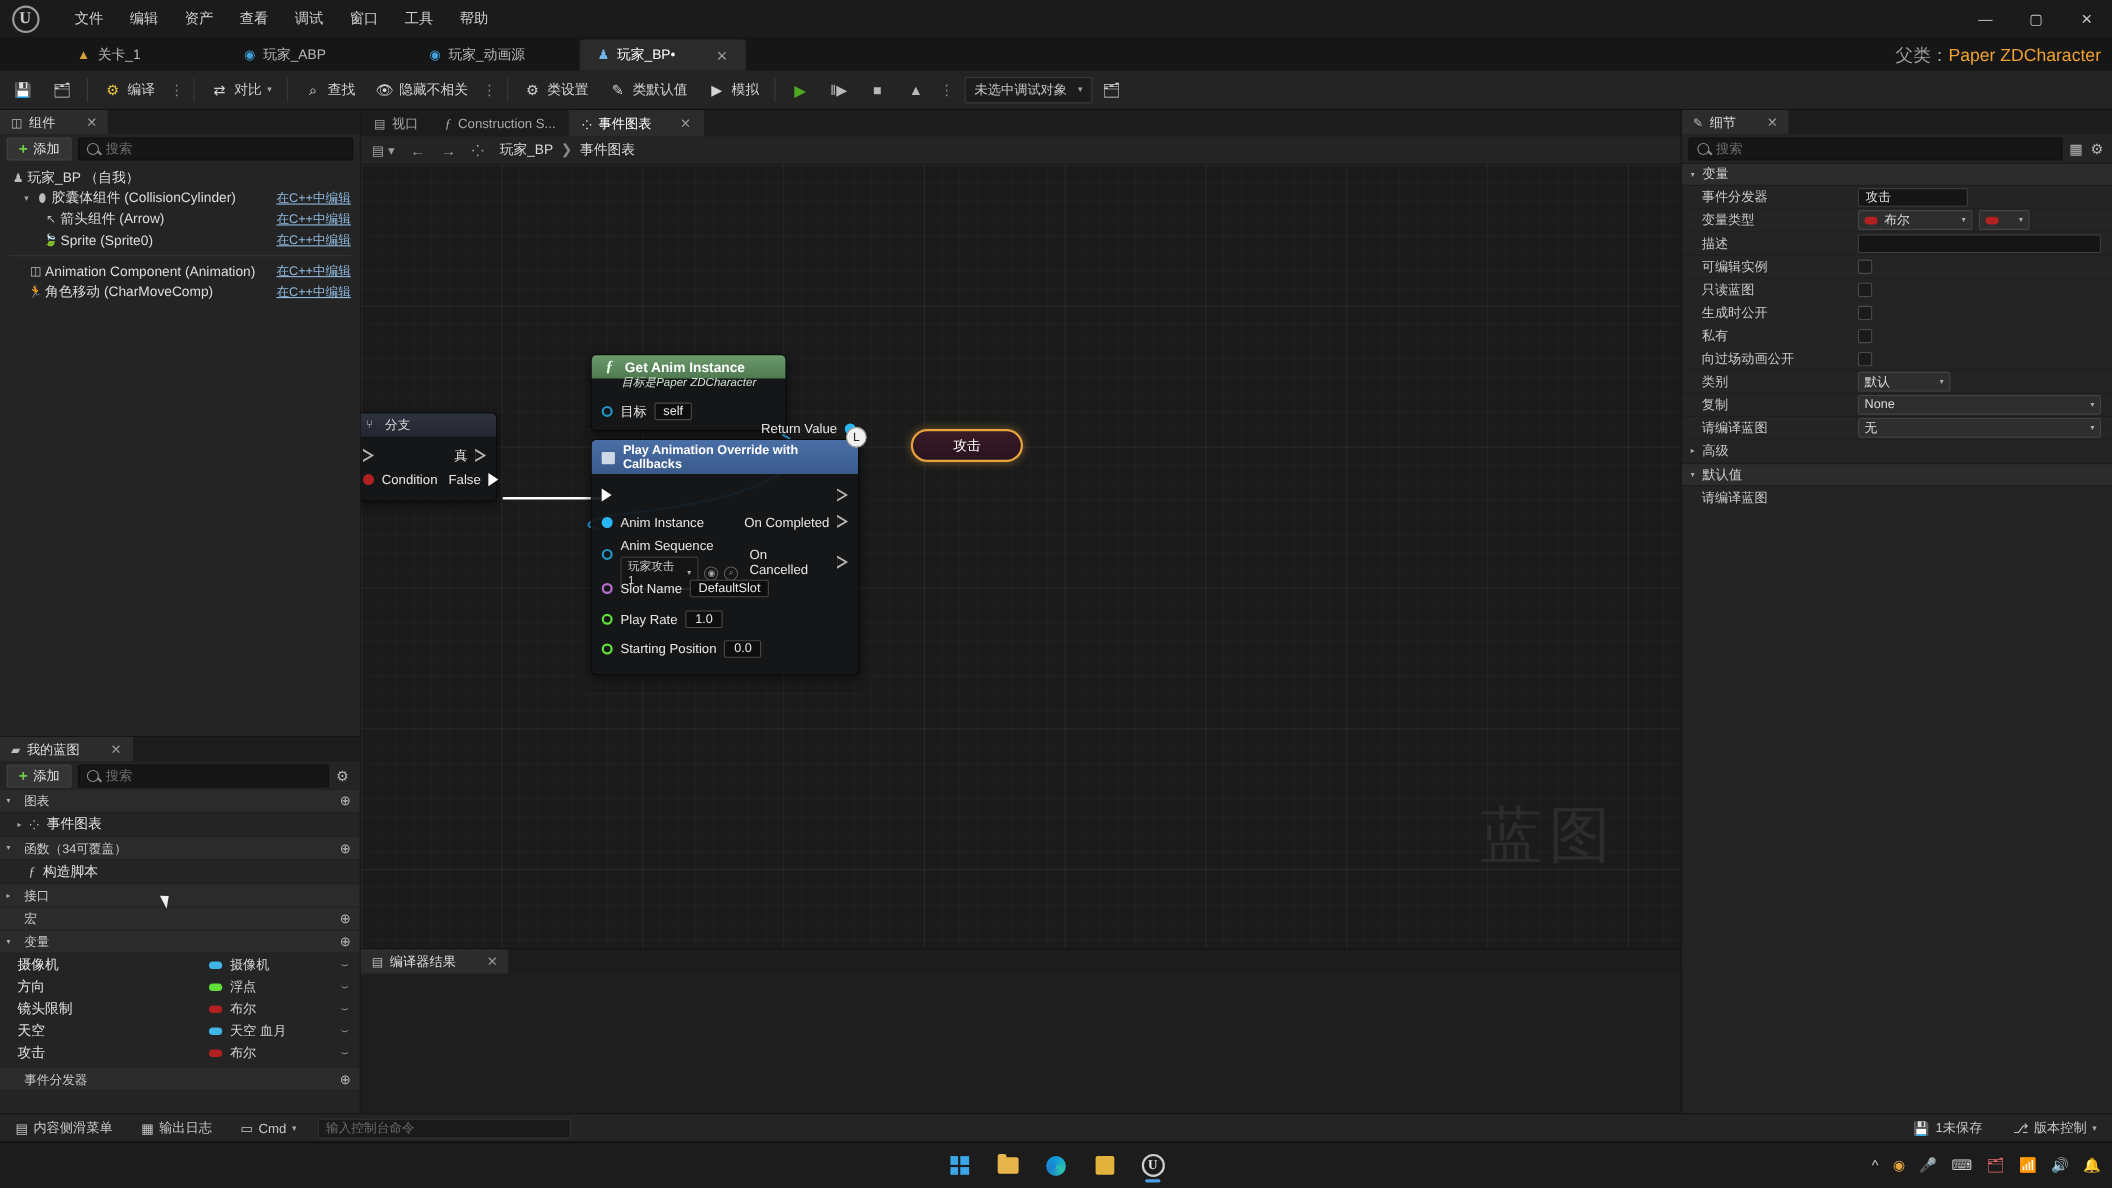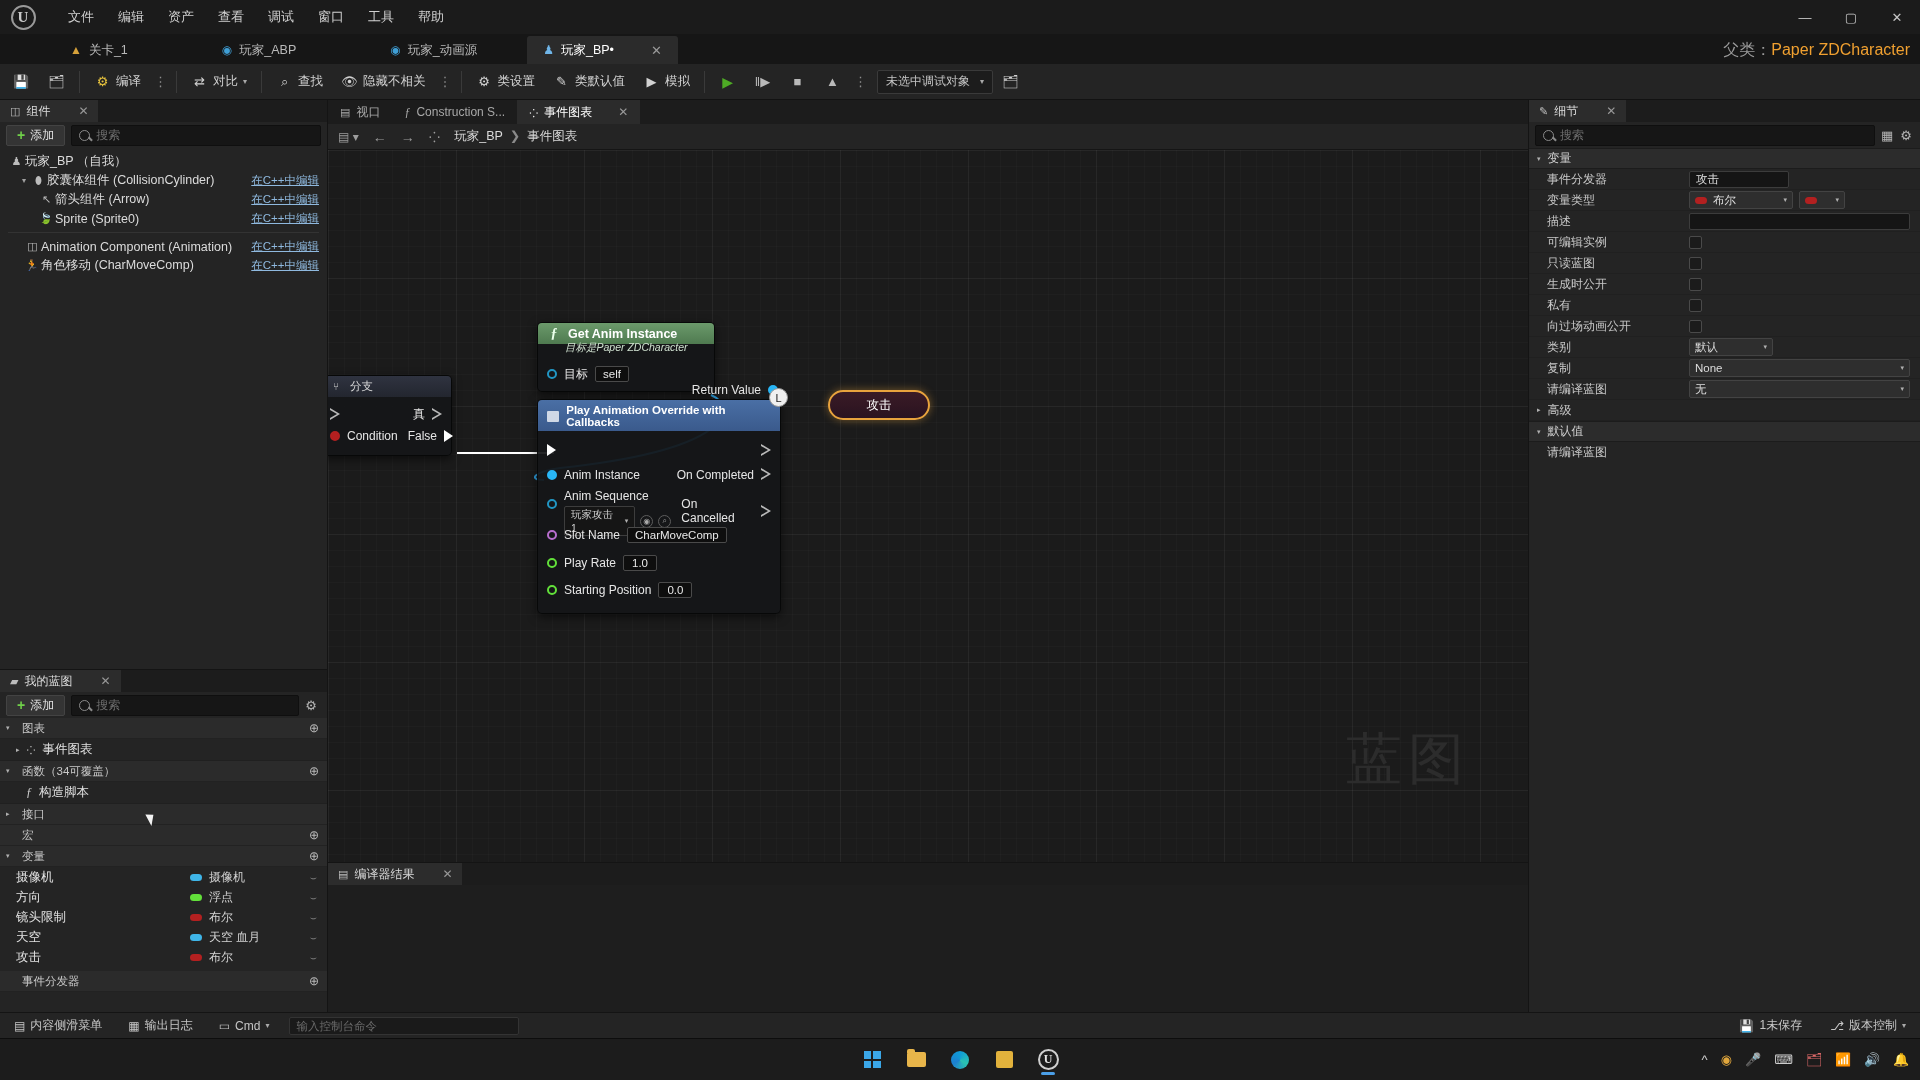--- a/index.html
+++ b/index.html
@@ -625,21 +625,21 @@
               </span>
               <span class="pin" style="margin-top:8px;">
                 <span>On Cancelled</span>
                 <span class="exec-tri hollow"></span>
               </span>
             </div>
             <div class="prow" style="height:28px;justify-content:flex-start;">
               <span class="pin">
                 <span class="pin-circle obj" style="border-color:#b86ecf;"></span>
                 <span>Slot Name</span>
-                <span class="valbox">CharMoveComp</span>
+                <span class="valbox">DefaultSlot</span>
               </span>
             </div>
             <div class="prow" style="height:27px;justify-content:flex-start;">
               <span class="pin">
                 <span class="pin-circle" style="border-color:#62e03a;"></span>
                 <span>Play Rate</span>
                 <span class="valbox">1.0</span>
               </span>
             </div>
             <div class="prow" style="height:27px;justify-content:flex-start;">

